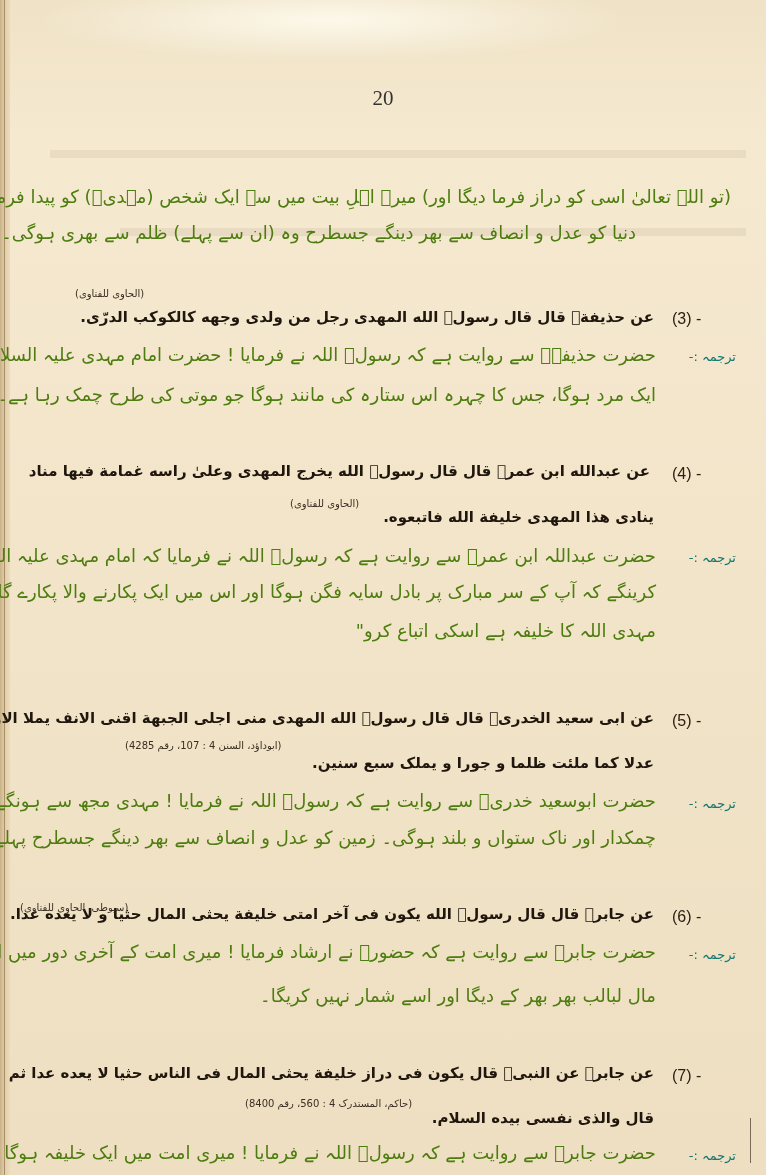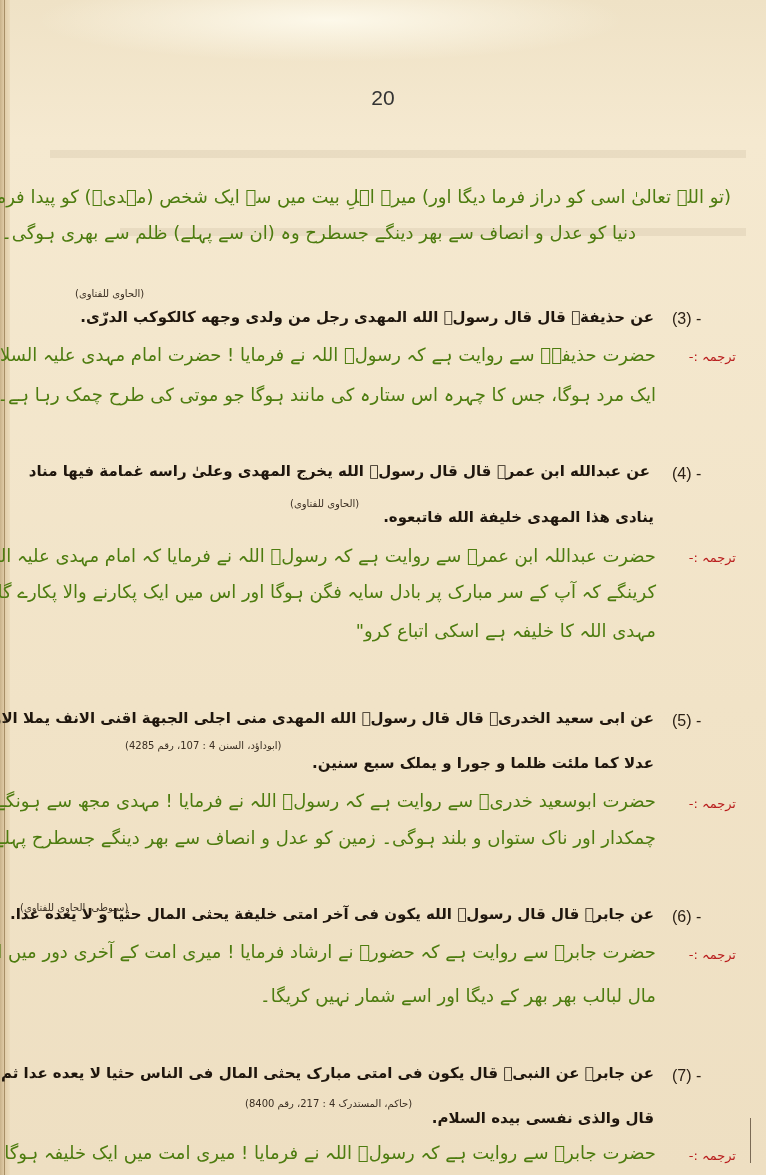--- a/index.html
+++ b/index.html
@@ -12,35 +12,35 @@
     font-family: "DejaVu Sans", sans-serif;
     color: #2a1f14;
   }
   .spine {
     position: absolute; left: 0; top: 0; bottom: 0; width: 10px;
     background: linear-gradient(90deg, #c9b28a 0%, #e0cba6 40%, #ecdcbc 100%);
   }
   .spine-line { position: absolute; left: 4px; top: 0; bottom: 0; width: 1px; background: #a78e66; }
   .page-number {
     position: absolute; top: 86px; left: 0; right: 0; text-align: center;
-    font-family: Liberation Sans, sans-serif; font-size: 21px; color: #333;
+    font-family: Liberation Serif, serif; font-size: 21px; color: #333;
   }
   .ghost {
     position: absolute; left: 50px; right: 20px; height: 8px; background: rgba(150,130,100,0.12);
   }
   .line {
     position: absolute; direction: rtl; white-space: nowrap;
     font-family: "DejaVu Sans", sans-serif; font-size: 18px; line-height: 22px; color: #4d7c0f;
   }
   .arabic { font-weight: bold; font-size: 15px; color: #1f160d; }
   .num {
     position: absolute; direction: ltr; font-family: "Liberation Sans", sans-serif;
     font-size: 16px; color: #2b2015; white-space: nowrap;
   }
-  .label-tarjuma { font-size: 13px; color: #b91c1c; }
+  .label-tarjuma { font-size: 13px; color: #0f766e; }
   .ref { font-size: 10px; color: #3a2e22; }
   .margin-mark { position: absolute; left: 750px; top: 1118px; width: 1px; height: 45px; background: #7a6a55; }
 </style>
 </head>
 <body>
 
 <div class="spine">
     <div class="spine-line"></div>
   </div>
 
@@ -77,19 +77,19 @@
 <div class="line" style="top:827px; right:110px;">چمکدار اور ناک ستواں و بلند ہوگی۔ زمین کو عدل و انصاف سے بھر دینگے جسطرح پہلے وہ ظلم و جور سے بھری ہوگی۔</div>
 
 <div class="num" style="top:908px; left:672px;">(6) -</div>
 <div class="line arabic" style="top:903px; right:112px;">عن جابرؓ قال قال رسولؐ الله یکون فی آخر امتی خلیفة یحثی المال حثیا و لا یعده عدا.</div>
 <div class="line ref" style="top:897px; left:20px;">(سیوطی، الحاوی للفتاوی)</div>
 <div class="line label-tarjuma" style="top:944px; right:30px;">ترجمہ :-</div>
 <div class="line" style="top:941px; right:110px;">حضرت جابرؓ سے روایت ہے کہ حضورؐ نے ارشاد فرمایا ! میری امت کے آخری دور میں ایک خلیفہ ہوگا جو</div>
 <div class="line" style="top:985px; right:110px;">مال لبالب بھر بھر کے دیگا اور اسے شمار نہیں کریگا۔</div>
 
 <div class="num" style="top:1067px; left:672px;">(7) -</div>
-<div class="line arabic" style="top:1062px; right:112px;">عن جابرؓ عن النبیؐ قال یکون فی امتی مبارک یحثی المال فی الناس حثیا لا یعده عدا ثم</div>
-<div class="line ref" style="top:1093px; left:245px;">(حاکم، المستدرک 4 : 217، رقم 8400)</div>
+<div class="line arabic" style="top:1062px; right:112px;">عن جابرؓ عن النبیؐ قال یکون فی دراز خلیفة یحثی المال فی الناس حثیا لا یعده عدا ثم</div>
+<div class="line ref" style="top:1093px; left:245px;">(حاکم، المستدرک 4 : 560، رقم 8400)</div>
 <div class="line arabic" style="top:1107px; right:112px;">قال والذی نفسی بیده السلام.</div>
 <div class="line label-tarjuma" style="top:1145px; right:30px;">ترجمہ :-</div>
 <div class="line" style="top:1142px; right:110px;margin-left:8px;">حضرت جابرؓ سے روایت ہے کہ رسولؐ اللہ نے فرمایا ! میری امت میں ایک خلیفہ ہوگا جو لوگوں کو مال</div>
 
 <div class="margin-mark"></div>
 
 </body></html>

